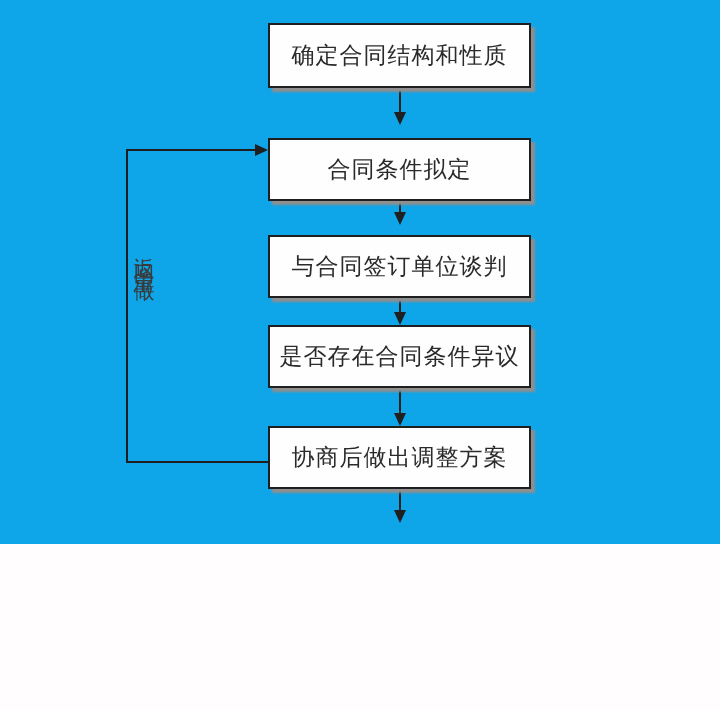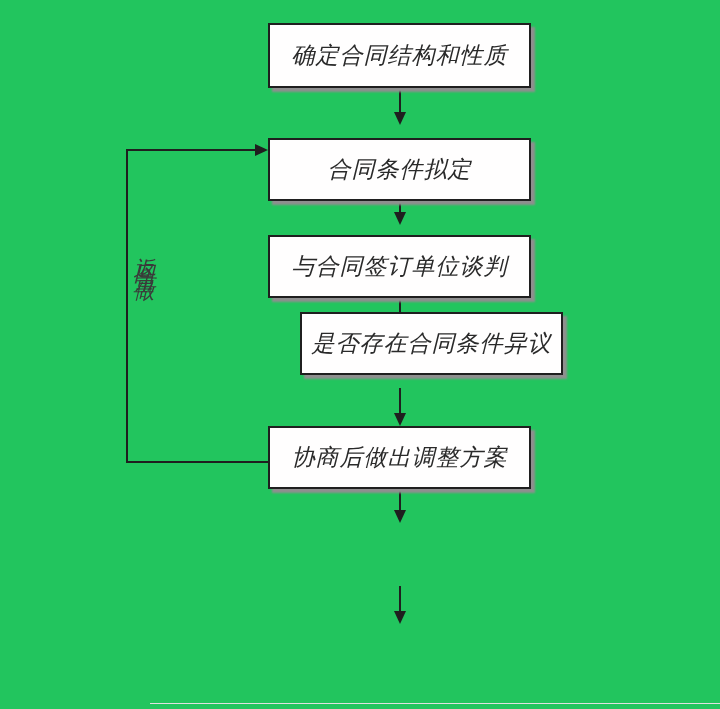--- a/index.html
+++ b/index.html
@@ -3,25 +3,24 @@
 <meta charset="utf-8">
 <style>
   html, body {
     margin: 0;
     padding: 0;
     background: #fffdfd;
   }
   .canvas {
     position: relative;
     width: 720px;
-    height: 709px;
-    background: #22c55e;
+    height: 544px;
+    background: #0ea5e9;
     font-family: "DejaVu Serif", "Liberation Serif", serif;
     overflow: hidden;
-    font-style: italic;
   }
   .connector-layer {
     position: absolute;
     left: 0;
     top: 0;
     width: 720px;
     height: 709px;
   }
   .flow-box {
     position: absolute;
@@ -36,21 +35,21 @@
     align-items: center;
     justify-content: center;
     font-size: 23px;
     letter-spacing: 1px;
     color: #2a2a2a;
     white-space: nowrap;
   }
   .box-1 { top: 23px; height: 65px; }
   .box-2 { top: 138px; }
   .box-3 { top: 225px; margin-top: 10px; }
-  .box-4 { top: 312px; margin-left: 32px; }
+  .box-4 { top: 325px; }
   .box-5 { top: 426px; }
   .box-6 { top: 523px; }
   .box-7 { top: 624px; left: 221px; width: 358px; }
   .loop-label {
     position: absolute;
     left: 133px;
     top: 240px;
     writing-mode: vertical-rl;
     text-orientation: upright;
     letter-spacing: 8px;

